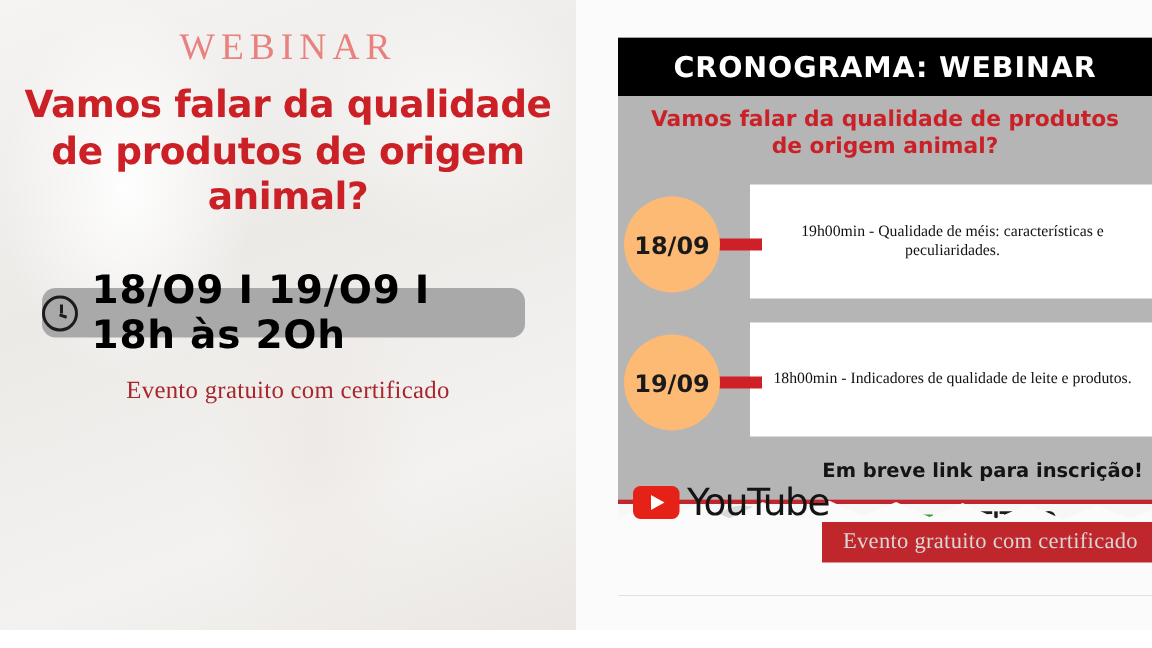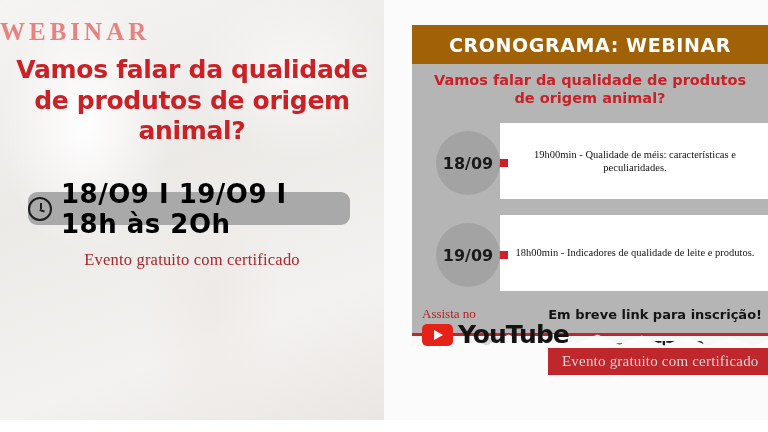--- a/index.html
+++ b/index.html
@@ -15,22 +15,22 @@
       radial-gradient(ellipse 100px 200px at 55% 70%, rgba(236,232,229,.8), rgba(255,255,255,0) 70%),
       linear-gradient(160deg,#f6f4f3 0%,#eceae7 40%,#f4f2f0 75%,#e9e6e3 100%);
   }
   .paper-tex:after{content:"";position:absolute;inset:0;
     background:
       linear-gradient(115deg,rgba(0,0,0,.03) 0 1px,transparent 1px 14px),
       linear-gradient(65deg,rgba(0,0,0,.025) 0 1px,transparent 1px 21px);
     opacity:.7;}
   .pl-inner{position:relative;z-index:2;}
 
-  .webinar-kicker{position:absolute;left:0;right:0;top:18px;text-align:left;
-    font-family:"Liberation Serif",serif;font-size:25px;font-weight:700;letter-spacing:4px;color:#e8827f;}
+  .webinar-kicker{position:absolute;left:0;right:0;top:18px;text-align:center;
+    font-family:"Liberation Serif",serif;font-size:25px;font-weight:400;letter-spacing:4px;color:#e8827f;}
 
   .main-title{position:absolute;left:6px;right:6px;top:55px;text-align:center;
     font-family:"DejaVu Sans",sans-serif;font-weight:700;font-size:25px;line-height:1.22;
     color:#cb2026;letter-spacing:-.3px;}
 
   .date-pill{position:absolute;left:28px;top:192px;width:322px;height:33px;border-radius:9px;
     background:#a9a9a9;display:flex;align-items:center;justify-content:center;gap:9px;}
   .date-pill .pill-txt{font-family:"DejaVu Sans",sans-serif;font-weight:700;font-size:26px;color:#000000;letter-spacing:.5px;}
   .clock{width:20px;height:20px;border:2px solid #1c1c1c;border-radius:50%;position:relative;flex:0 0 auto;}
   .clock:before,.clock:after{content:"";position:absolute;background:#1c1c1c;left:50%;top:50%;transform-origin:0 0;}
@@ -38,21 +38,21 @@
   .clock:after{width:5px;height:1.8px;transform:rotate(18deg);}
 
   .free-note{position:absolute;left:0;right:0;top:250px;text-align:center;
     font-family:"Liberation Serif",serif;font-size:16.5px;color:#a8262b;letter-spacing:.2px;}
   .torn-paper{position:absolute;left:-2%;bottom:0;width:104%;height:96px;background:#fbfbfb;
     clip-path:polygon(0% 34%,4% 24%,9% 32%,14% 20%,20% 30%,25% 18%,31% 29%,37% 17%,43% 28%,49% 16%,55% 27%,61% 15%,67% 26%,73% 16%,79% 27%,85% 17%,91% 28%,96% 19%,100% 30%,100% 100%,0% 100%);}
   .yt-assista{font-family:"Liberation Serif",serif;font-size:13px;color:#b32025;line-height:1;margin-bottom:2px;}
   .yt-row{display:flex;align-items:center;gap:5px;}
   .yt-btn{width:31px;height:22px;background:#e62117;border-radius:5px;display:flex;align-items:center;justify-content:center;}
   .yt-tri{width:0;height:0;border-left:9px solid #fff;border-top:5.5px solid transparent;border-bottom:5.5px solid transparent;margin-left:2px;}
-  .yt-word{font-family:"DejaVu Sans",sans-serif;font-weight:700;font-size:25px;color:#141414;letter-spacing:-1px;line-height:1;}
+  .yt-word{font-family:"DejaVu Sans",sans-serif;font-weight:400;font-size:25px;color:#141414;letter-spacing:-1px;line-height:1;}
 
   .red-rule{position:absolute;left:0;right:0;height:2.5px;background:#c0272d;}
 
   .logos{position:absolute;left:0;right:0;bottom:6px;height:56px;display:flex;align-items:center;}
   .nepoa{width:52px;height:52px;border-radius:50%;background:#d9d9d9;position:relative;margin-left:58px;overflow:hidden;}
   .flask{position:absolute;right:9px;top:7px;width:19px;height:34px;}
   .flask-neck{position:absolute;left:6px;top:0;width:6px;height:11px;border-left:2px solid #1a1a1a;border-right:2px solid #1a1a1a;}
   .flask-body{position:absolute;left:0;top:10px;width:19px;height:24px;background:#cc2127;
     clip-path:polygon(31% 0%,69% 0%,100% 100%,0% 100%);border-bottom:2px solid #1a1a1a;}
   .animals{position:absolute;left:8px;top:8px;width:18px;height:36px;display:flex;flex-direction:column;justify-content:space-between;}
@@ -68,29 +68,29 @@
   .ifc{background:#3a9c3a;}
   .ifc.red{background:#d42027;border-radius:50%;}
   .ifc.off{background:transparent;}
   .iftext .ift1{font-family:"DejaVu Sans",sans-serif;font-weight:700;font-size:12.5px;color:#1c1c1c;letter-spacing:.1px;line-height:1.1;}
   .iftext .ift2{font-size:8.5px;color:#3c3c3c;line-height:1.25;}
   .iftext .ift3{font-size:8.5px;color:#3c3c3c;line-height:1.25;}
 
   
   .poster-right{position:absolute;left:384px;top:0;width:384px;height:420px;background:#fbfbfb;overflow:hidden;}
   .pr-body{position:absolute;left:28px;top:25px;width:356px;height:372px;background:#b5b5b5;overflow:hidden;}
-  .cron-bar{position:absolute;left:0;right:0;top:0;height:39px;background:#a16207;display:flex;align-items:center;justify-content:center;}
+  .cron-bar{position:absolute;left:0;right:0;top:0;height:39px;background:#000000;display:flex;align-items:center;justify-content:center;}
   .cron-bar span{font-family:"DejaVu Sans",sans-serif;font-weight:700;font-size:19px;color:#fff;letter-spacing:.6px;}
   .pr-sub{position:absolute;left:14px;right:14px;top:46px;text-align:center;
     font-family:"DejaVu Sans",sans-serif;font-weight:700;font-size:14.5px;line-height:1.25;color:#c92127;}
 
   .sched{position:absolute;left:0;right:0;top:98px;}
   .sched-row{position:relative;height:80px;}
   .sched-row + .sched-row{margin-top:12px;}
-  .date-bubble{position:absolute;left:24px;top:8px;width:64px;height:64px;border-radius:50%;background:#a3a3a3;
+  .date-bubble{position:absolute;left:4px;top:8px;width:64px;height:64px;border-radius:50%;background:#fdba74;
     display:flex;align-items:center;justify-content:center;z-index:3;}
   .date-bubble span{font-family:"DejaVu Sans",sans-serif;font-weight:700;font-size:16px;color:#1a1a1a;}
   .connector{position:absolute;left:60px;top:36px;width:36px;height:8px;background:#cf2027;z-index:2;}
   .sched-card{position:absolute;left:88px;right:-2px;top:0;min-height:76px;background:#fff;
     display:flex;flex-direction:column;justify-content:center;gap:11px;padding:7px 6px;box-sizing:border-box;}
   .sched-card p{margin:0;text-align:center;font-family:"Liberation Serif",serif;font-size:10.5px;color:#121212;line-height:1.28;}
 
   .inscr{position:absolute;right:6px;top:282px;z-index:6;
     font-family:"DejaVu Sans",sans-serif;font-weight:700;font-size:13px;color:#141414;}
 
@@ -165,21 +165,20 @@
 
       <div class="torn-r">
         <div class="torn-paper"></div>
       </div>
 
       <div class="ev-banner">
         <span>Evento gratuito com certificado</span>
       </div>
 
       <div class="yt-block-r">
-        <div class="yt-assista">Assista no</div>
         <div class="yt-row">
           <span class="yt-btn">
             <span class="yt-tri"></span>
           </span>
           <span class="yt-word">YouTube</span>
         </div>
       </div>
 
       <div class="footer-zone-r">
         <div class="red-rule" style="top:0;"></div>

